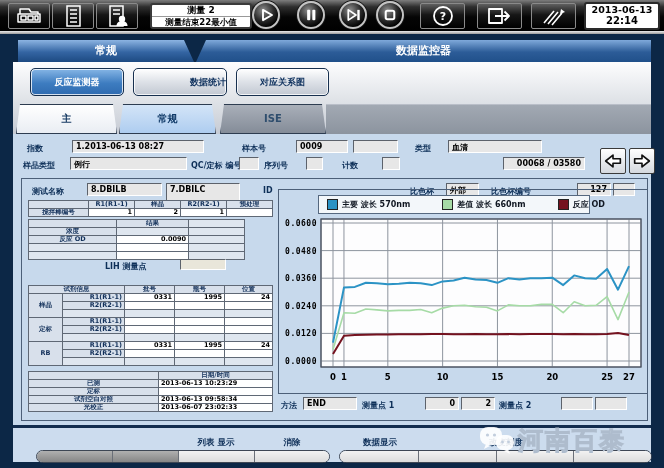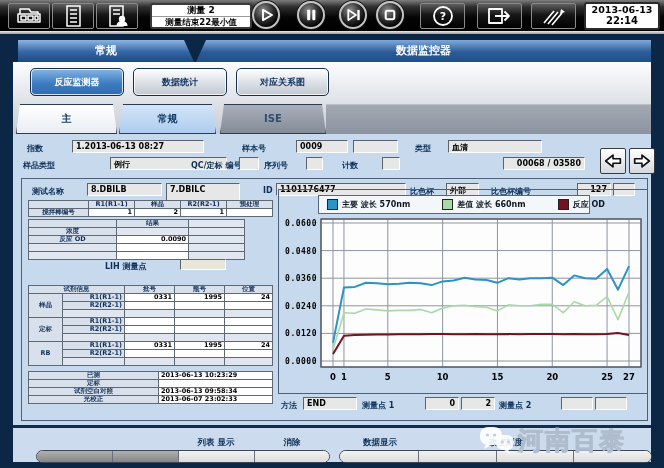--- a/index.html
+++ b/index.html
@@ -193,40 +193,40 @@
       <div class="d2">22:14</div>
     </div>
   </div>
   <div class="silverstrip"></div>
 
   <div class="ttab">常规</div>
   <div class="tbanner">数据监控器</div>
 
   <div class="ribbon"></div>
   <div class="rbtn active" style="left:30px;width:94px;">反应监测器</div>
-  <div class="rbtn idle" style="left:133px;width:94px;">数据统计</div>
+  <div class="rbtn idle" style="left:133px;width:94px;text-align:right;">数据统计</div>
   <div class="rbtn idle" style="left:236px;width:93px;">对应关系图</div>
 
   <div class="stab white" style="left:16px;width:101px;">主</div>
   <div class="stab blue" style="left:119px;width:97px;">常规</div>
   <div class="stab gray" style="left:220px;width:106px;">ISE</div>
   <div class="stfill"></div>
 
   <div class="content"></div>
 
   <div class="lbl" style="left:27px;top:143px;">指数</div>
   <div class="fld" style="left:72px;top:140px;width:132px;height:13px;">1.2013-06-13 08:27</div>
   <div class="lbl" style="left:242px;top:143px;">样本号</div>
   <div class="fld" style="left:296px;top:140px;width:52px;height:13px;">0009</div>
   <div class="fld" style="left:353px;top:140px;width:45px;height:13px;"></div>
   <div class="lbl" style="left:415px;top:143px;">类型</div>
   <div class="fld" style="left:448px;top:140px;width:94px;height:13px;">血清</div>
 
   <div class="lbl" style="left:23px;top:160px;">样品类型</div>
-  <div class="fld" style="left:70px;top:157px;width:117px;height:13px;margin-left:40px;">例行</div>
+  <div class="fld" style="left:70px;top:157px;width:117px;height:13px;">例行</div>
   <div class="lbl" style="left:191px;top:160px;">QC/定标 编号</div>
   <div class="fld" style="left:239px;top:157px;width:20px;height:13px;"></div>
   <div class="lbl" style="left:264px;top:160px;">序列号</div>
   <div class="fld" style="left:306px;top:157px;width:17px;height:13px;"></div>
   <div class="lbl" style="left:342px;top:160px;">计数</div>
   <div class="fld" style="left:382px;top:157px;width:18px;height:13px;"></div>
   <div class="fld num" style="left:503px;top:157px;width:82px;height:13px;">00068 / 03580</div>
   <div class="navbtn" style="left:600px;top:148px;">
     <svg width="22" height="22" viewBox="0 0 24 24">
         <path d="M4 12 L12 5.5 V9.5 H20 V14.5 H12 V18.5 Z" fill="#fff" stroke="#111" stroke-width="1.8" stroke-linejoin="round"></path>
@@ -237,21 +237,20 @@
         <path d="M20 12 L12 5.5 V9.5 H4 V14.5 H12 V18.5 Z" fill="#fff" stroke="#111" stroke-width="1.8" stroke-linejoin="round"></path>
       </svg>
   </div>
 
   <div class="sectionbox"></div>
 
   <div class="lbl" style="left:32px;top:186px;">测试名称</div>
   <div class="fld" style="left:87px;top:183px;width:75px;height:13px;">8.DBILB</div>
   <div class="fld" style="left:166px;top:183px;width:74px;height:29px;">7.DBILC</div>
   <div class="lbl" style="left:252px;top:186px;padding-left:11px;">ID</div>
-  <div class="fld" style="left:276px;top:183px;width:130px;height:13px;">1101176477</div>
   <div class="lbl" style="left:410px;top:186px;">比色杯</div>
   <div class="fld" style="left:446px;top:183px;width:33px;height:13px;">外部</div>
   <div class="lbl" style="left:491px;top:186px;">比色杯编号</div>
   <div class="fld num" style="left:577px;top:183px;width:34px;height:13px;">127</div>
   <div class="fld" style="left:613px;top:183px;width:22px;height:13px;"></div>
 
   <table class="dtab" style="left:28px;top:200px;width:244px;">
     <colgroup>
         <col style="width:60px">
         <col style="width:46px">
@@ -390,20 +389,24 @@
         </tr>
   </tbody>
     </table>
 
   <table class="dtab" style="left:28px;top:371px;width:244px;">
     <colgroup>
         <col style="width:130px">
         <col style="width:114px">
       </colgroup>
     <tbody>
+        <tr>
+          <td class="hd"></td>
+          <td class="hd">日期/时间</td>
+        </tr>
     <tr>
           <td class="hd">已测</td>
           <td>2013-06-13 10:23:29</td>
         </tr>
     <tr>
           <td class="hd">定标</td>
           <td></td>
         </tr>
     <tr>
           <td class="hd">试剂空白对照</td>

